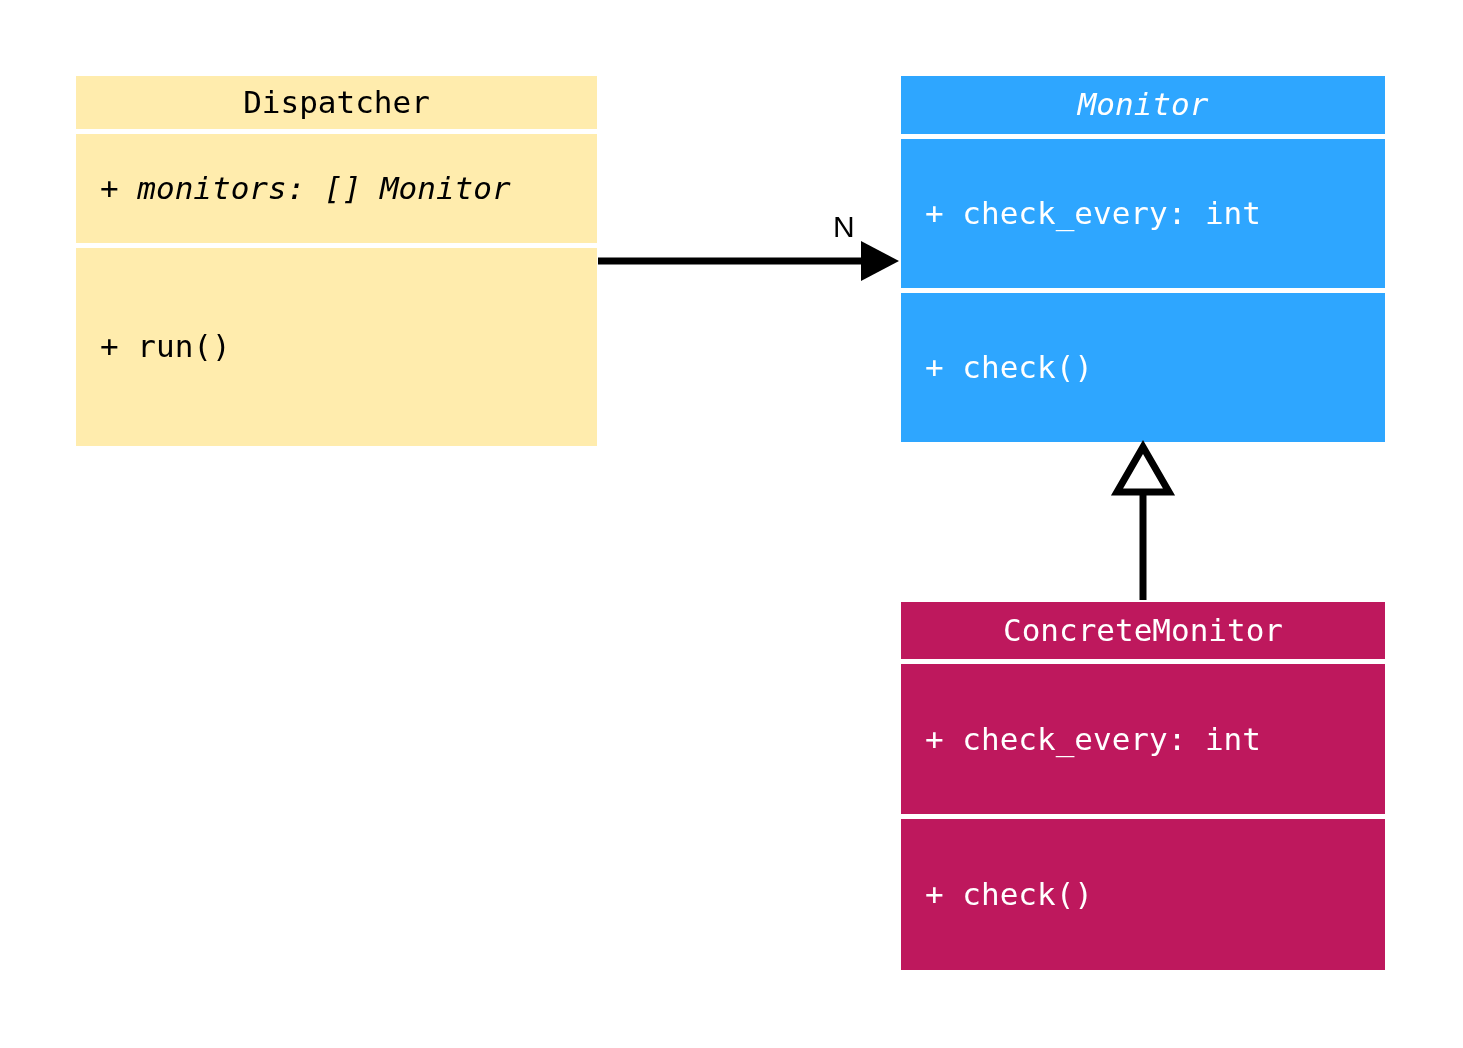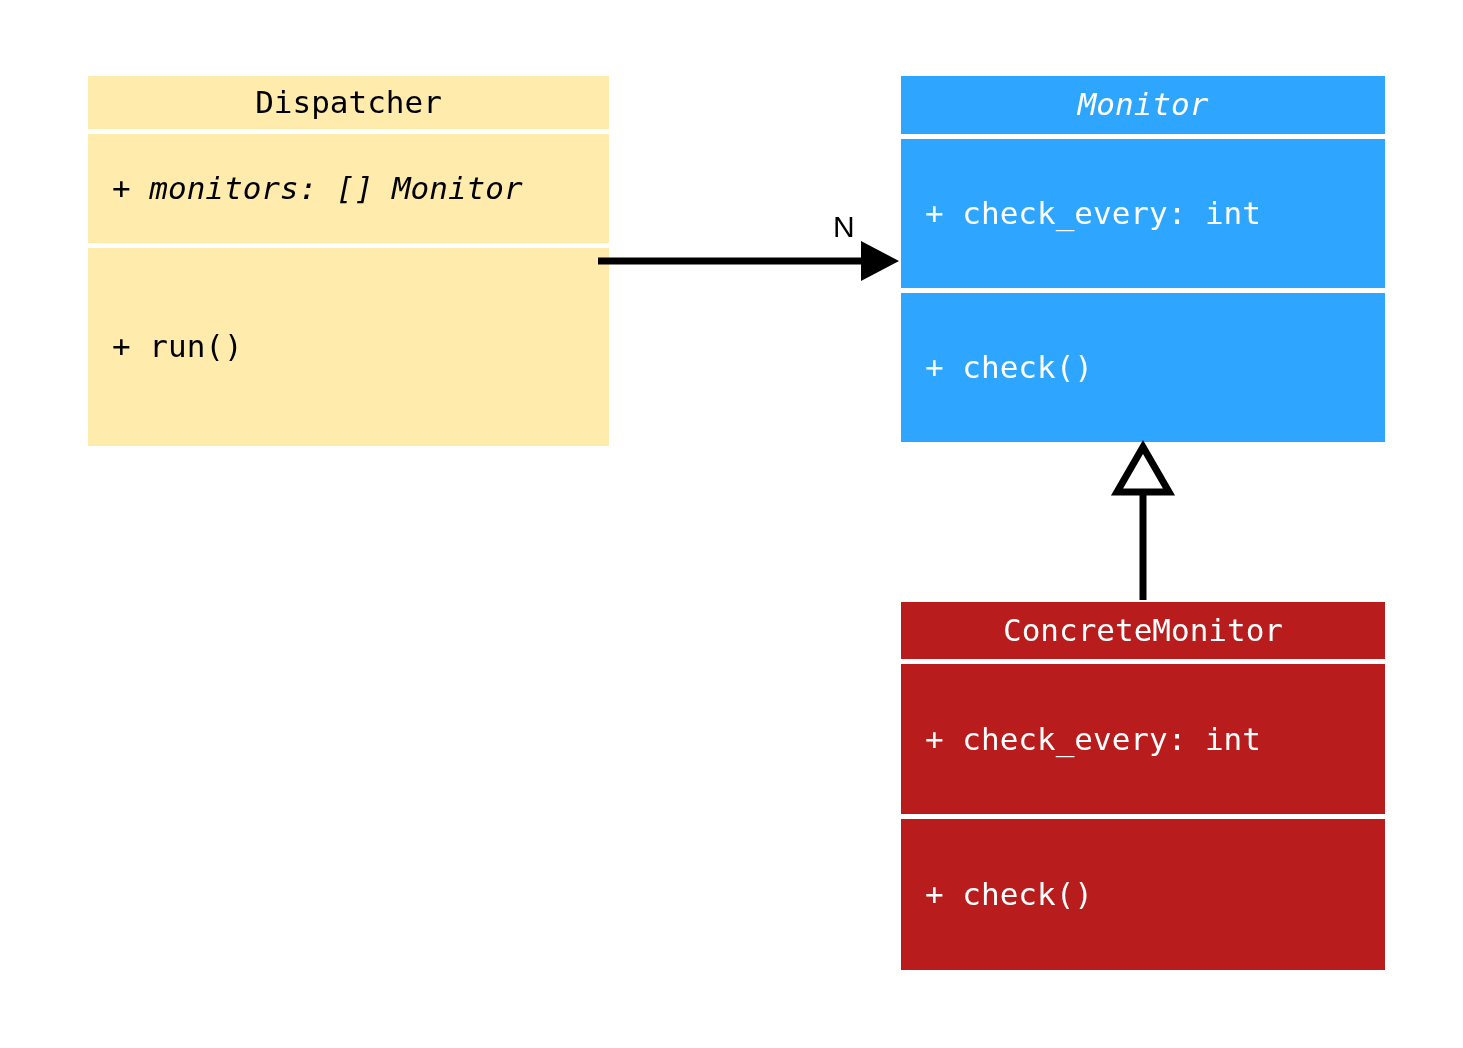--- a/index.html
+++ b/index.html
@@ -62,21 +62,21 @@
   .box-dispatcher .compartment { background: #ffecad; }
   .box-dispatcher .class-title,
   .box-dispatcher .member-line { color: #000000; }
 
   
   .box-monitor .compartment { background: #2ea6ff; }
   .box-monitor .class-title,
   .box-monitor .member-line { color: #ffffff; }
 
   
-  .box-concrete .compartment { background: #b91c1c; }
+  .box-concrete .compartment { background: #be185d; }
   .box-concrete .class-title,
   .box-concrete .member-line { color: #ffffff; }
 
   
   .connector-layer {
     position: absolute;
     left: 0;
     top: 0;
     width: 1463px;
     height: 1048px;
@@ -89,21 +89,21 @@
     color: #000000;
     white-space: pre;
     line-height: 1;
   }
 </style>
 </head>
 <body>
 
 <div id="diagram">
 
-  <div class="uml-class box-dispatcher" style="left:76px; top:76px; width:521px; height:370px;margin-left:12px;">
+  <div class="uml-class box-dispatcher" style="left:76px; top:76px; width:521px; height:370px;">
 
     <div class="compartment title-compartment" style="height:58px;">
       <span class="class-title">Dispatcher</span>
     </div>
 
     <div style="height:5px; background:#ffffff;"></div>
 
     <div class="compartment members-compartment" style="height:119px;font-style:italic;">
       <span class="member-line">+ monitors: [] Monitor</span>
     </div>

